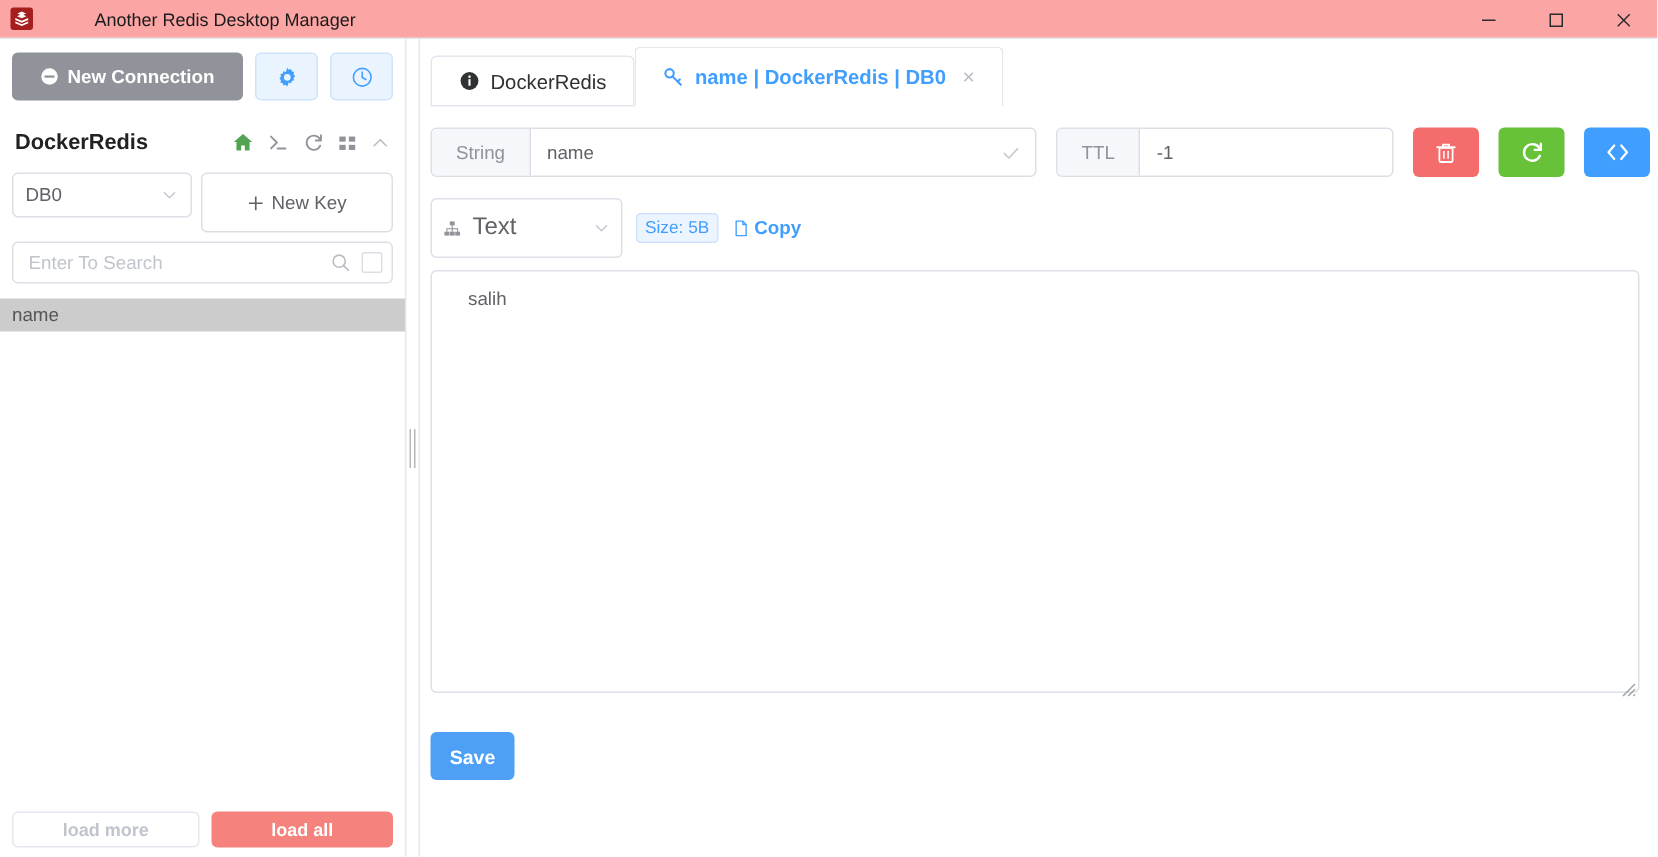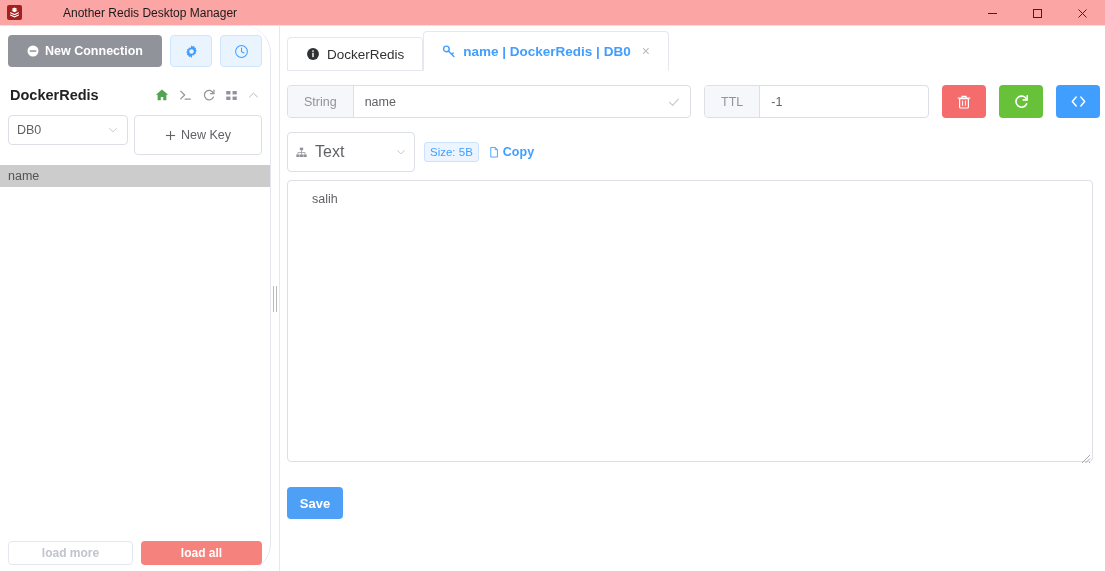--- a/index.html
+++ b/index.html
@@ -48,21 +48,20 @@
     position: relative;
   }
 
   
   #sidebar {
     width: 271px; height: 100%;
     background: #ffffff;
     border-right: 1px solid #e4e7ed;
     position: relative;
     flex: none;
-    border-radius: 27px;
   }
   #conn-toolbar {
     padding: 9px 8px 0 8px;
     display: flex; align-items: center; gap: 8px;
   }
   #new-conn-btn {
     flex: 1 1 auto;
     height: 32px;
     background: #909399;
     color: #ffffff;
@@ -437,20 +436,30 @@
       </div>
       <div id="new-key-btn">
         <svg width="11" height="11" viewBox="0 0 12 12">
           <line x1="6" y1="1" x2="6" y2="11" stroke="#606266" stroke-width="1.2"></line>
           <line x1="1" y1="6" x2="11" y2="6" stroke="#606266" stroke-width="1.2"></line>
         </svg>
         <span>New Key</span>
       </div>
     </div>
 
+    <div id="search-row">
+      <div id="search-box">
+        <input id="search-input" type="text" placeholder="Enter To Search" style="">
+        <svg width="14" height="14" viewBox="0 0 16 16">
+          <circle cx="7" cy="7" r="4.6" fill="none" stroke="#b7bcc4" stroke-width="1.2"></circle>
+          <line x1="10.4" y1="10.4" x2="14" y2="14" stroke="#b7bcc4" stroke-width="1.2" stroke-linecap="round"></line>
+        </svg>
+        <span id="search-check"></span>
+      </div>
+    </div>
 
     <div id="key-list">
       <div class="key-item selected">
         <span>name</span>
       </div>
     </div>
 
     <div id="sidebar-footer">
       <div id="load-more">load more</div>
       <div id="load-all">load all</div>

